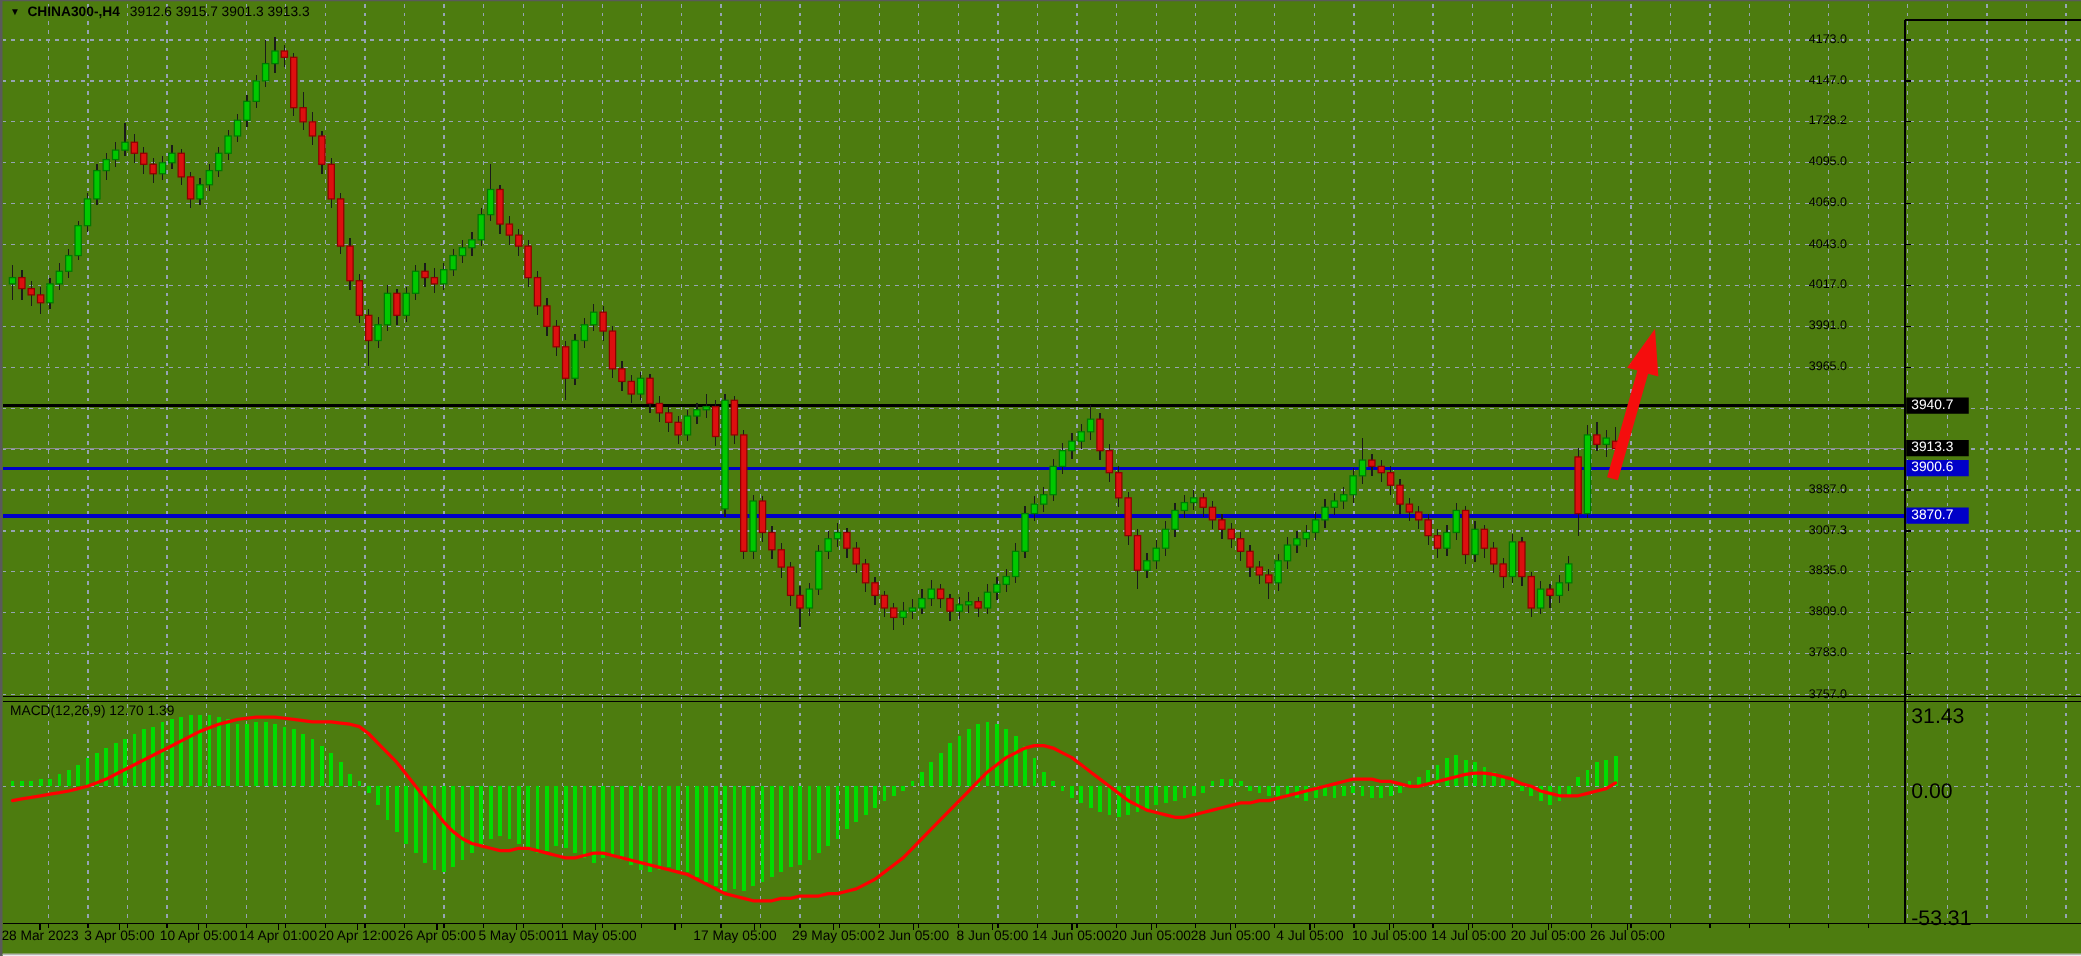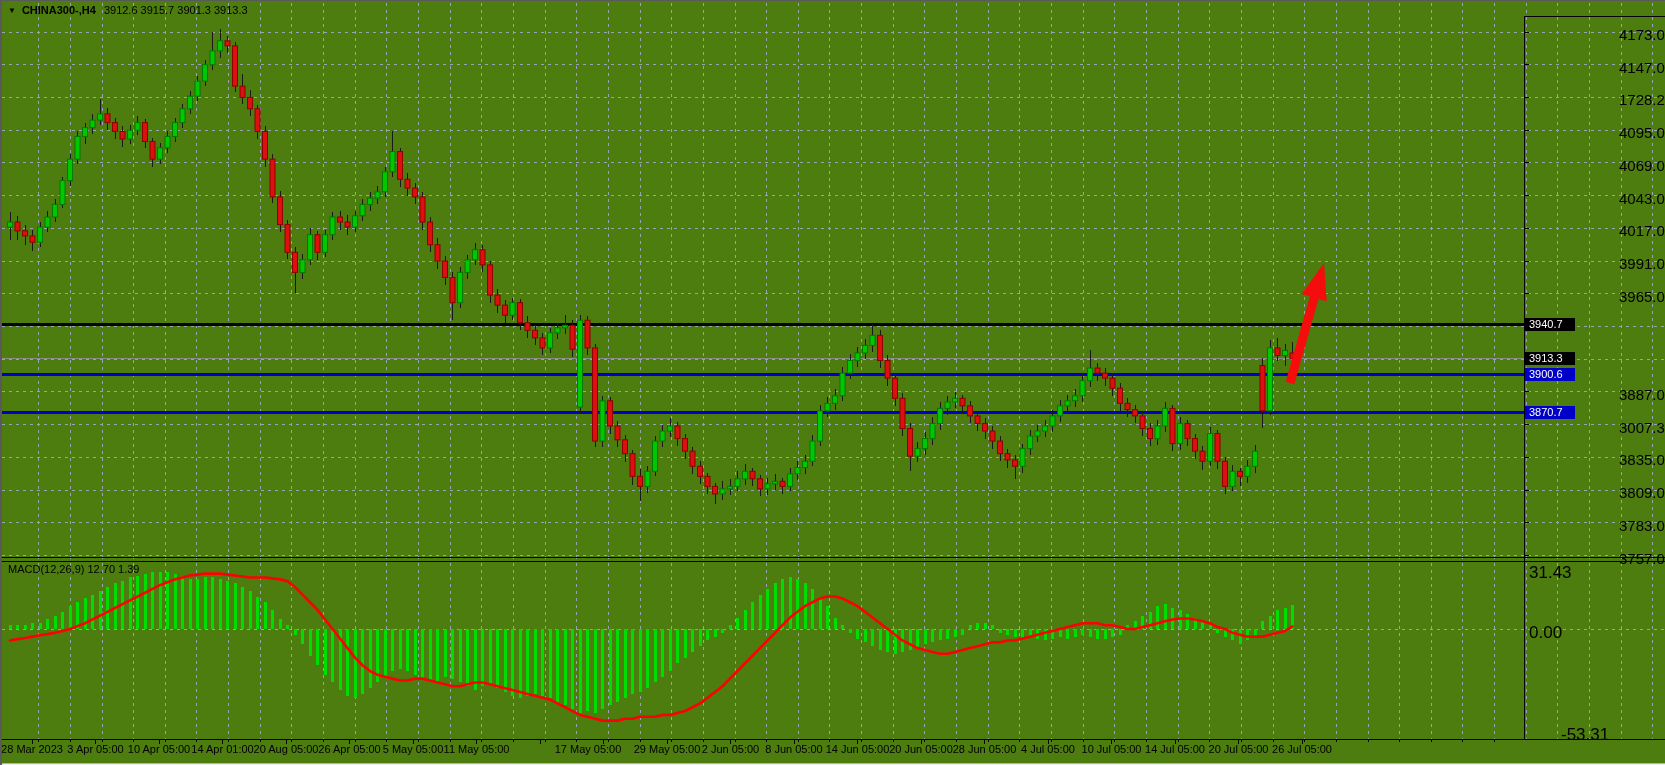--- a/index.html
+++ b/index.html
@@ -4,21 +4,21 @@
 <style>
   html,body{margin:0;padding:0;background:#fff;font-family:"Liberation Sans",sans-serif;}
   #app{position:relative;width:1665px;height:765px;background:#4d7c0f;overflow:hidden;
        border-top:1px solid #5a5a5a;border-left:2px solid #5a5a5a;box-sizing:border-box;}
   #chart-svg{position:absolute;left:0;top:0;}
   .title-row{position:absolute;left:6px;top:3px;font-size:11px;color:#000;white-space:nowrap;}
   .title-row .dd{font-size:8px;position:relative;top:-1px;margin-right:6px;color:#000;}
   .title-row .sym{font-weight:700;}
   .title-row .quotes{margin-left:8px;}
   .macd-label{position:absolute;left:6px;top:562px;font-size:11px;color:#000;white-space:nowrap;}
-  .ylabel{position:absolute;left:1617px;font-size:15px;color:#000;white-space:nowrap;}
+  .ylabel{position:absolute;left:1445px;font-size:10px;color:#000;white-space:nowrap;}
   .badge{position:absolute;left:1523px;width:50px;height:13px;font-size:11px;line-height:13px;
          color:#fff;padding-left:4px;box-sizing:border-box;white-space:nowrap;}
   .mlabel{position:absolute;left:1527px;font-size:17px;color:#000;white-space:nowrap;}
   .dlabel{position:absolute;font-size:11px;color:#000;width:90px;text-align:center;top:742px;white-space:nowrap;}
   .bottom-strip{position:absolute;left:0;top:762px;width:1665px;height:3px;background:#ececec;border-top:1px solid #b4b4b4;box-sizing:border-box;}
 </style>
 </head>
 <body>
 
 <div id="app">
@@ -728,28 +728,28 @@
       <div class="ylabel" style="top: 515.893px;">3783.0</div>
       <div class="ylabel" style="top: 548.619px;">3757.0</div>
       <div class="badge" style="top: 316.896px; background: rgb(0, 0, 0);">3940.7</div>
       <div class="badge" style="top: 351.384px; background: rgb(0, 0, 0);">3913.3</div>
       <div class="badge" style="top: 367.37px; background: rgb(0, 0, 200);">3900.6</div>
       <div class="badge" style="top: 405.005px; background: rgb(0, 0, 200);">3870.7</div>
     </div>
   <div id="macd-axis">
       <div class="mlabel" style="top: 562px;">31.43</div>
       <div class="mlabel" style="top: 622px;">0.00</div>
-      <div class="mlabel" style="top: 724px; margin-left: 32px;">-53.31</div>
+      <div class="mlabel" style="top: 724px;">-53.31</div>
     </div>
   <div id="date-axis">
       <div class="dlabel" style="left: -15px;">28 Mar 2023</div>
       <div class="dlabel" style="left: 48.5px;">3 Apr 05:00</div>
       <div class="dlabel" style="left: 112px;">10 Apr 05:00</div>
       <div class="dlabel" style="left: 175.5px;">14 Apr 01:00</div>
-      <div class="dlabel" style="left: 239px;">20 Aug 05:00</div>
+      <div class="dlabel" style="left: 239px;">20 Apr 12:00</div>
       <div class="dlabel" style="left: 302.5px;">26 Apr 05:00</div>
       <div class="dlabel" style="left: 366px;">5 May 05:00</div>
       <div class="dlabel" style="left: 429.5px;">11 May 05:00</div>
       <div class="dlabel" style="left: 493px; padding-left: 48px;">17 May 05:00</div>
       <div class="dlabel" style="left: 561px; margin-top: 36px;">23 May 05:00</div>
       <div class="dlabel" style="left: 620px;">29 May 05:00</div>
       <div class="dlabel" style="left: 683.5px;">2 Jun 05:00</div>
       <div class="dlabel" style="left: 747px;">8 Jun 05:00</div>
       <div class="dlabel" style="left: 810.5px;">14 Jun 05:00</div>
       <div class="dlabel" style="left: 874px;">20 Jun 05:00</div>

